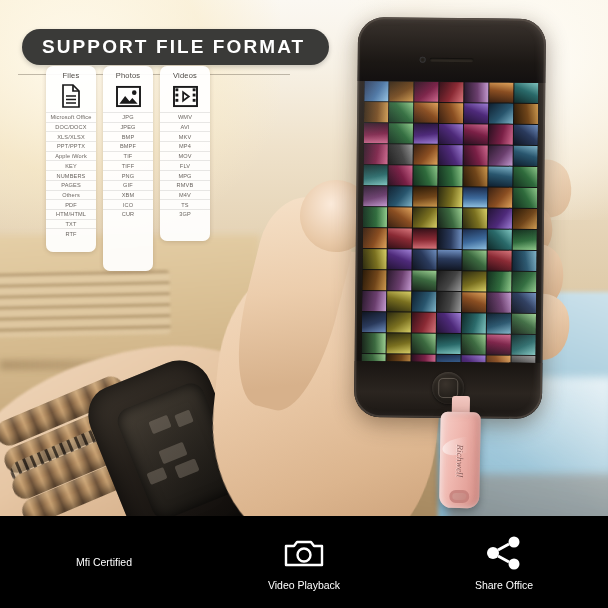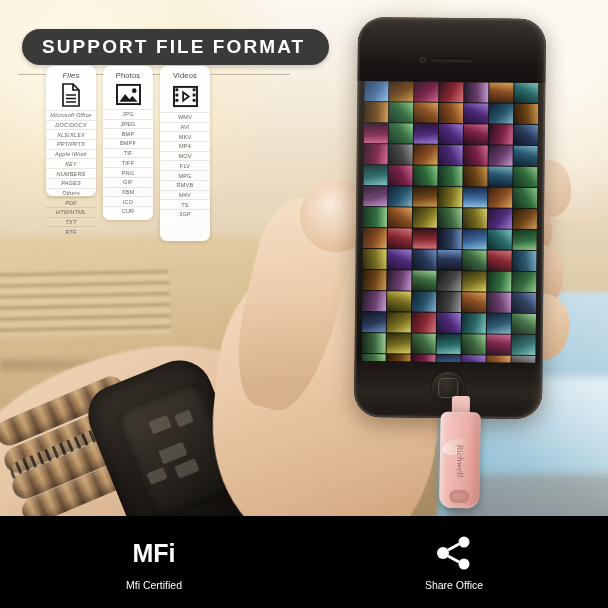--- a/index.html
+++ b/index.html
@@ -247,22 +247,22 @@
   
   .cards { position:absolute; left:46px; top:66px; display:flex; gap:7px; }
   .card {
     width:50px;
     background:rgba(255,255,255,.93);
     border-radius:7px;
     box-shadow:0 1px 4px rgba(90,70,45,.22);
     padding:5px 0 7px;
     display:flex; flex-direction:column; align-items:center;
   }
-  .card.files { height:130px;font-style:italic; }
-  .card.photos { height:154px; }
+  .card.files { height:186px; }
+  .card.photos { height:205px; }
   .card.videos { height:175px; }
   .card.music { height:163px; }
   .card-title { font-size:7.5px; color:#4e4a45; margin-bottom:3px; letter-spacing:.2px; }
   .card-icon { width:26px; height:26px; margin-bottom:3px; display:flex; align-items:center; justify-content:center; }
   .card-icon svg { display:block; }
   .fmt-list { width:100%; display:flex; flex-direction:column; }
   .fmt {
     font-size:5.6px; color:#6a6560; text-align:center;
     padding:1.4px 0 1.3px;
     border-top:1px solid rgba(0,0,0,.09);
@@ -529,26 +529,32 @@
           <div class="fmt">3GP</div>
         </div>
     </div>
 
 
   </div>
 
   <div class="features">
 
     <div class="feature">
+      <div class="feat-label">Mfi Certified</div>
+    </div>
+
+    <div class="feature">
       <div class="feat-icon">
-        <span class="feat-mfi">MFi</span>
-      </div>
-      <div class="feat-label">Mfi Certified</div>
-    </div>
-
+        <svg viewBox="0 0 40 32" width="40" height="32">
+          <path d="M2 9h8l3-4h14l3 4h8v19H2z" fill="none" stroke="#fff" stroke-width="2.4" stroke-linejoin="round"></path>
+          <circle cx="20" cy="18" r="6.5" fill="none" stroke="#fff" stroke-width="2.4"></circle>
+        </svg>
+      </div>
+      <div class="feat-label">Video Playback</div>
+    </div>
 
 
 
     <div class="feature">
       <div class="feat-icon">
         <svg viewBox="0 0 38 34" width="38" height="34">
           <circle cx="29" cy="6" r="5.5" fill="#fff"></circle>
           <circle cx="29" cy="28" r="5.5" fill="#fff"></circle>
           <circle cx="8" cy="17" r="6" fill="#fff"></circle>
           <path d="M13 14l11-6M13 20l11 6" stroke="#fff" stroke-width="3"></path>

